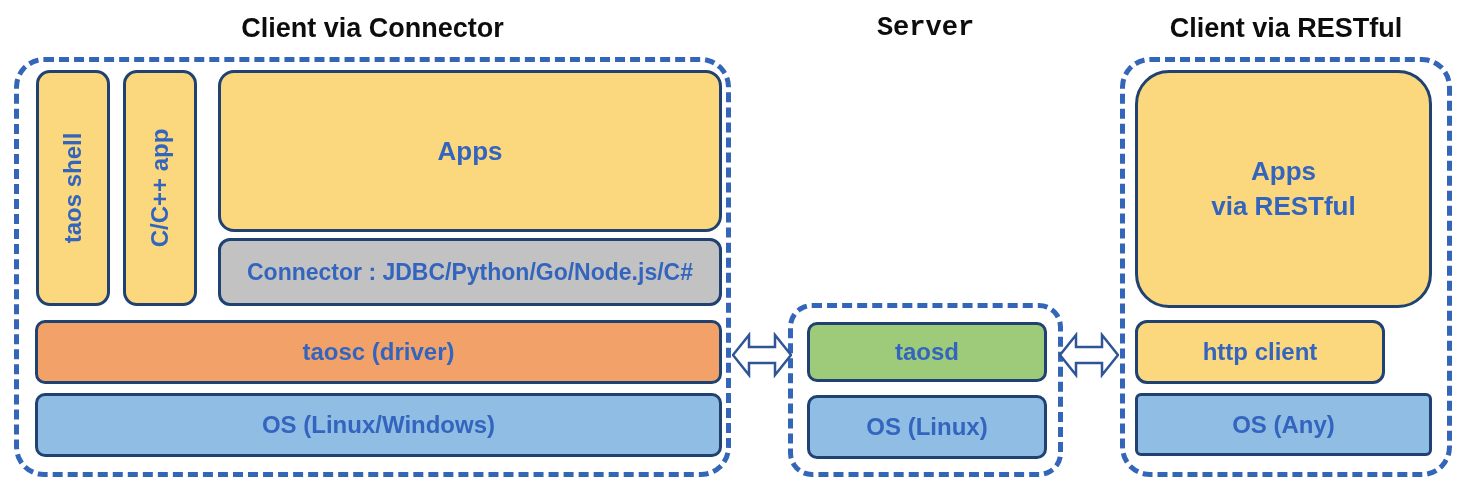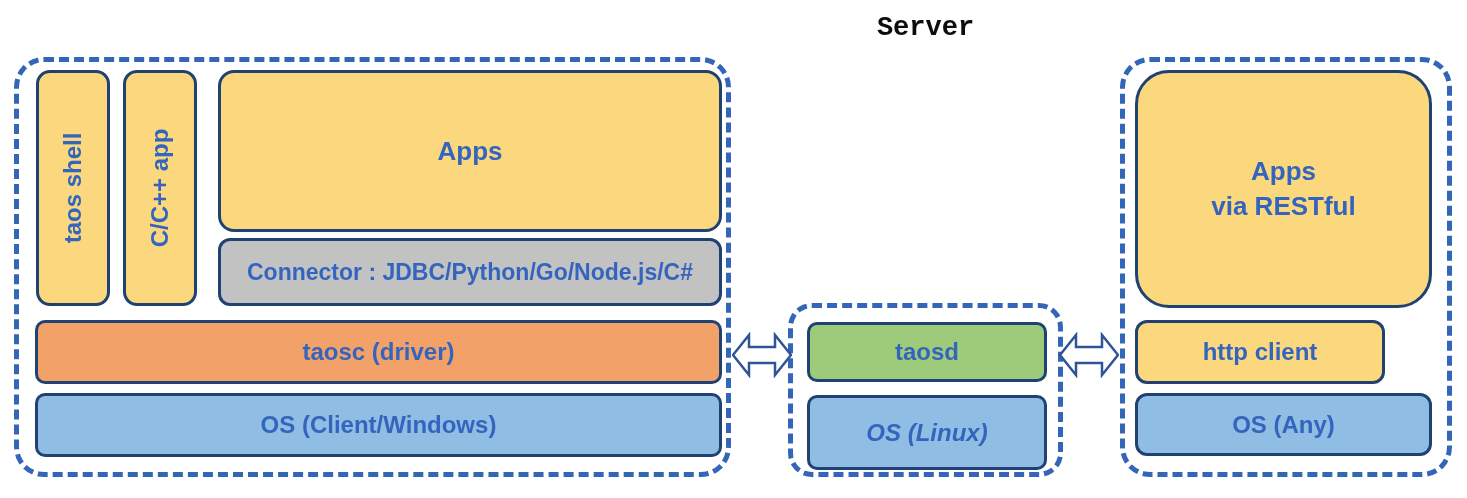--- a/index.html
+++ b/index.html
@@ -60,21 +60,23 @@
     position: absolute;
     width: 60px;
     height: 46px;
   }
 </style>
 </head>
 <body>
 
 <div class="canvas">
 
+  <div class="section-title" style="left:14px; width:717px;">Client via Connector</div>
   <div class="section-title" style="left:788px; width:275px;font-family:Liberation Mono, monospace;">Server</div>
+  <div class="section-title" style="left:1120px; width:332px;">Client via RESTful</div>
 
   <div class="dashed-group" style="left:14px; top:57px; width:717px; height:420px;"></div>
   <div class="dashed-group" style="left:788px; top:303px; width:275px; height:174px; border-radius:24px;"></div>
   <div class="dashed-group" style="left:1120px; top:57px; width:332px; height:420px;"></div>
 
   <div class="box fill-yellow" style="left:36px; top:70px; width:74px; height:236px; border-radius:14px;">
     <span class="vertical-label">taos shell</span>
   </div>
 
   <div class="box fill-yellow" style="left:123px; top:70px; width:74px; height:236px; border-radius:14px;">
@@ -87,41 +89,41 @@
 
   <div class="box fill-gray" style="left:218px; top:238px; width:504px; height:68px; border-radius:12px; font-size:23px;">
     <span>Connector : JDBC/Python/Go/Node.js/C#</span>
   </div>
 
   <div class="box fill-orange" style="left:35px; top:320px; width:687px; height:64px; border-radius:10px;">
     <span>taosc (driver)</span>
   </div>
 
   <div class="box fill-blue" style="left:35px; top:393px; width:687px; height:64px; border-radius:10px;">
-    <span>OS (Client/Windows)</span>
+    <span>OS (Linux/Windows)</span>
   </div>
 
   <div class="box fill-green" style="left:807px; top:322px; width:240px; height:60px; border-radius:10px;">
     <span>taosd</span>
   </div>
 
-  <div class="box fill-blue" style="left:807px; top:395px; width:240px; height:75px; border-radius:10px;font-style:italic;">
+  <div class="box fill-blue" style="left:807px; top:395px; width:240px; height:64px; border-radius:10px;">
     <span>OS (Linux)</span>
   </div>
 
   <div class="box fill-yellow" style="left:1135px; top:70px; width:297px; height:238px; border-radius:34px; font-size:26px; line-height:1.35;">
     <span>Apps
 via RESTful</span>
   </div>
 
   <div class="box fill-yellow" style="left:1135px; top:320px; width:250px; height:64px; border-radius:12px;">
     <span>http client</span>
   </div>
 
-  <div class="box fill-blue" style="left:1135px; top:393px; width:297px; height:63px; border-radius:12px;">
+  <div class="box fill-blue" style="left:1135px; top:393px; width:297px; height:63px; border-radius:6px;">
     <span>OS (Any)</span>
   </div>
 
   <svg class="arrow" style="left:732px; top:332px;" viewBox="0 0 60 46" aria-hidden="true">
     <polygon points="1,23 17,3 17,15 43,15 43,3 59,23 43,43 43,31 17,31 17,43" fill="#ffffff" stroke="#2f5597" stroke-width="2.5" stroke-linejoin="miter"></polygon>
   </svg>
 
   <svg class="arrow" style="left:1059px; top:332px;" viewBox="0 0 60 46" aria-hidden="true">
     <polygon points="1,23 17,3 17,15 43,15 43,3 59,23 43,43 43,31 17,31 17,43" fill="#ffffff" stroke="#2f5597" stroke-width="2.5" stroke-linejoin="miter"></polygon>
   </svg>

